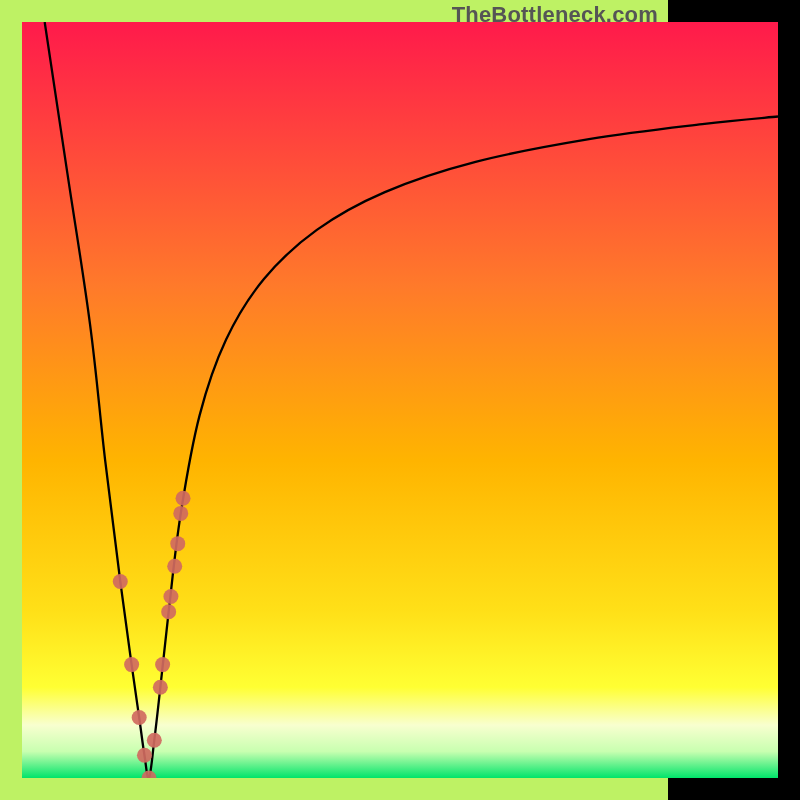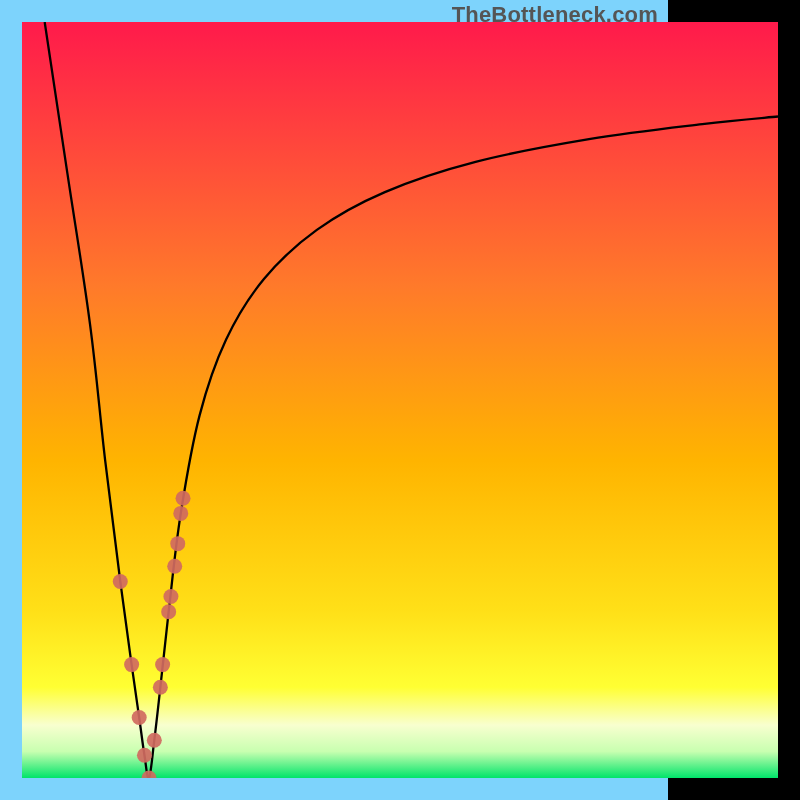--- a/index.html
+++ b/index.html
@@ -9,21 +9,21 @@
     height: 800px;
     overflow: hidden;
     background: #000;
     font-family: Arial, Helvetica, sans-serif;
   }
   .frame {
     position: absolute;
     top: 0; left: 0;
     width: 668px;
     height: 800px;
-    background: #7dd3fc;
+    background: #bef264;
   }
   .plot {
     position: absolute;
     top: 22px;
     left: 22px;
     width: 756px;
     height: 756px;
     overflow: hidden;
   }
   .watermark {

